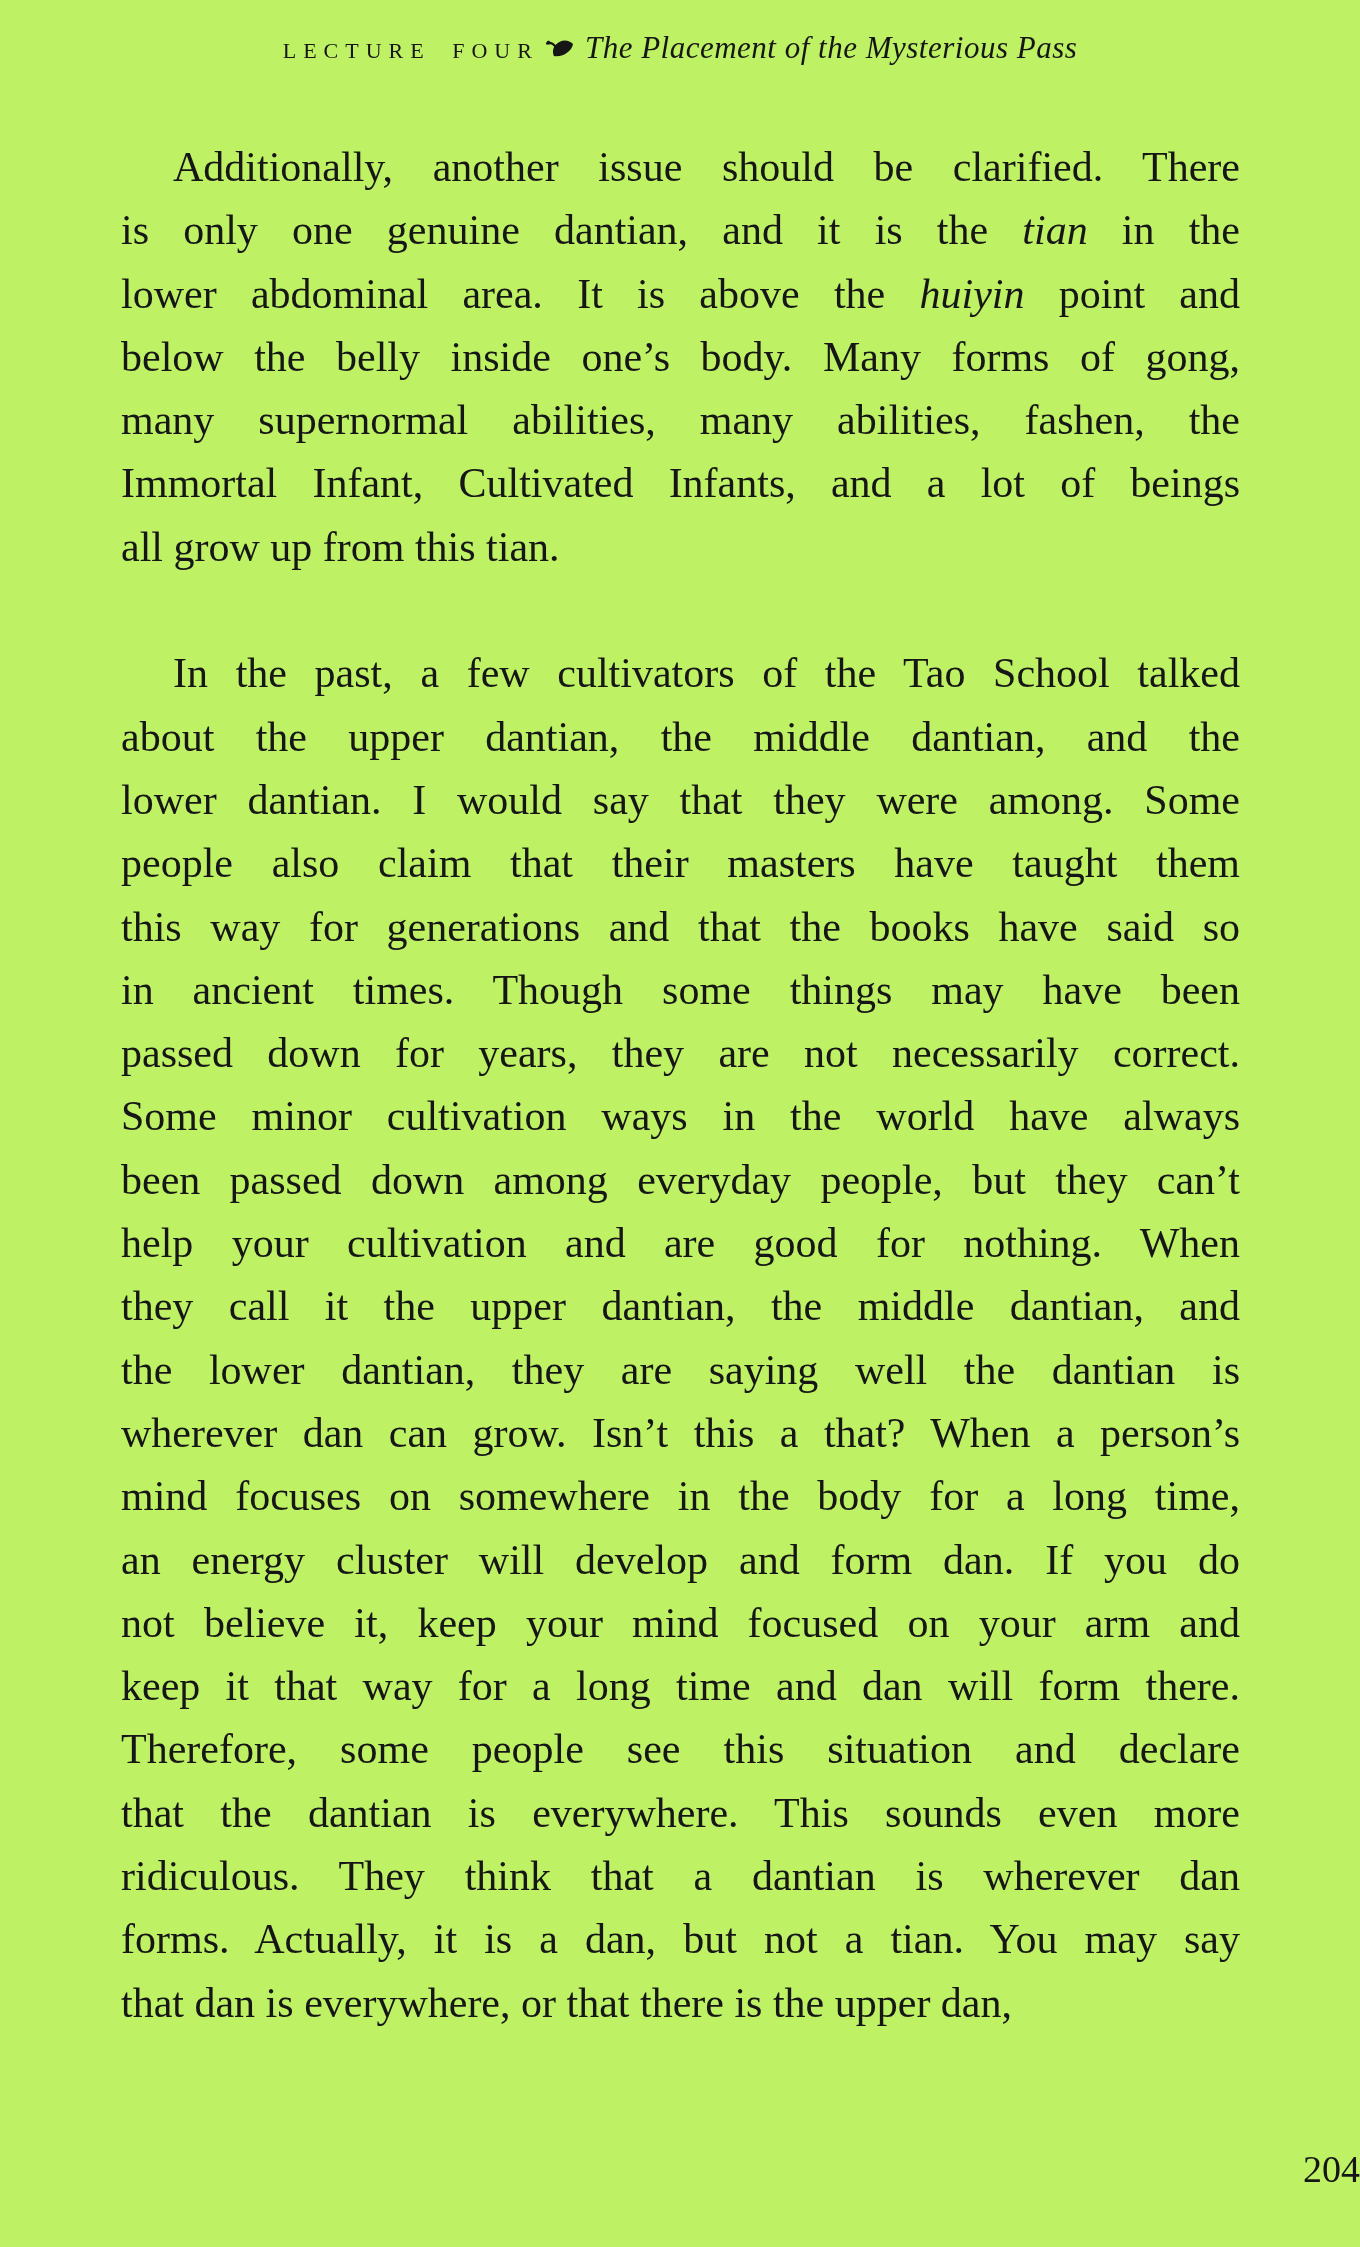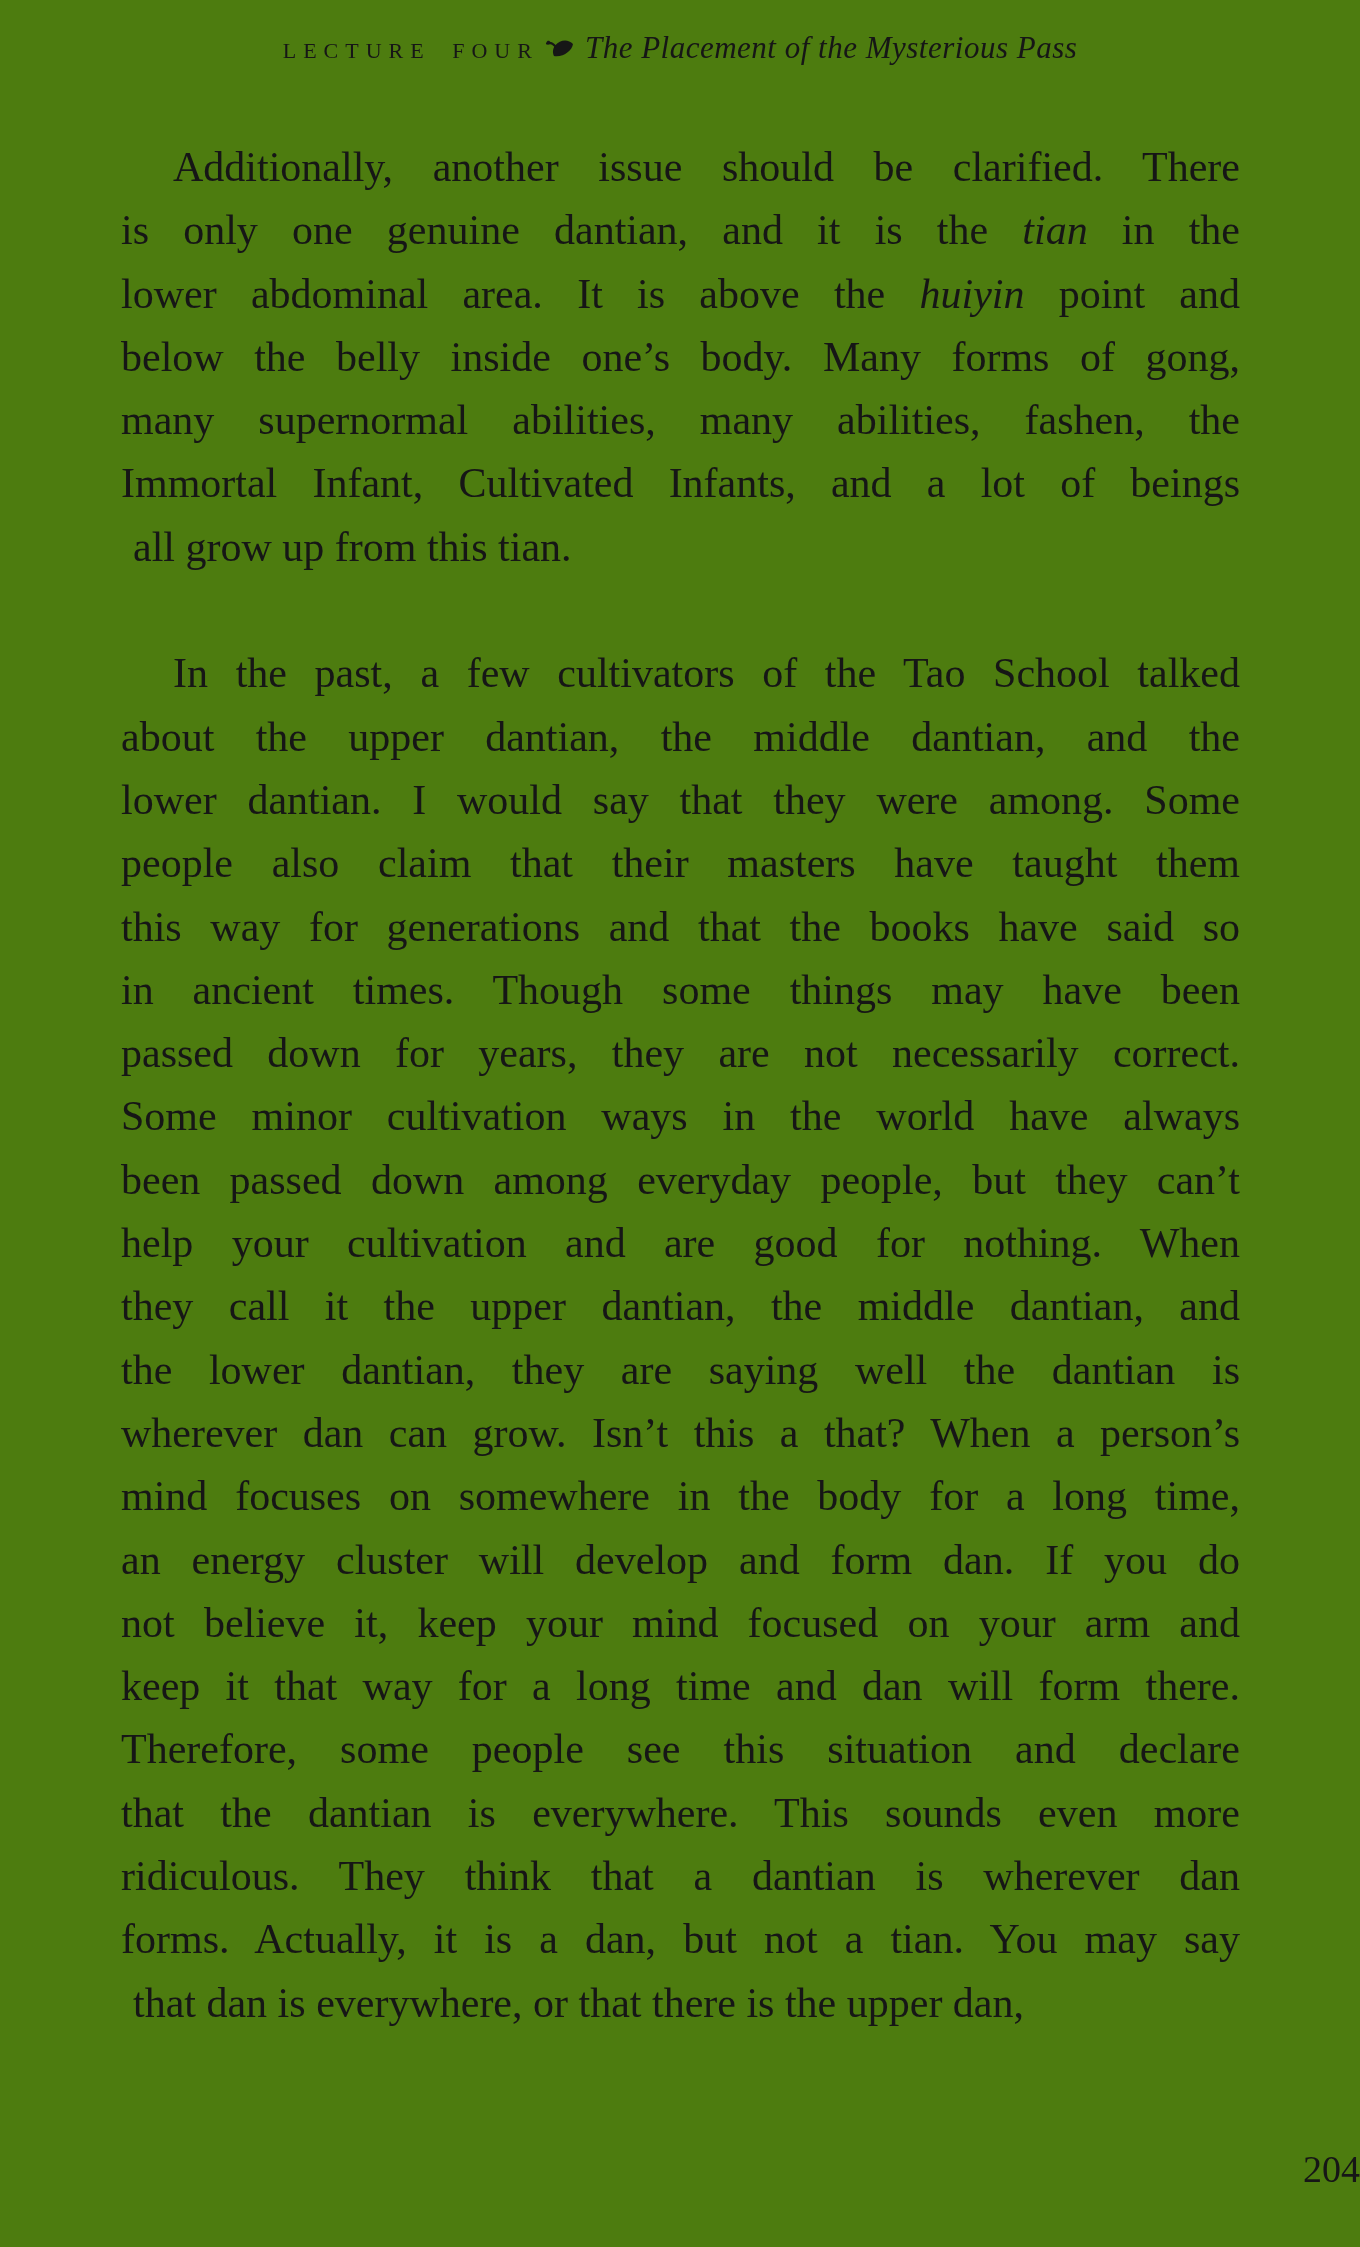--- a/index.html
+++ b/index.html
@@ -1,21 +1,21 @@
 <!DOCTYPE html>
 <html><head>
 <meta charset="utf-8">
 <style>
   html, body { margin: 0; padding: 0; background: #e8e8e8; }
   .page {
     position: relative;
     width: 1360px;
     height: 2247px;
     margin: 0 auto;
-    background: #4d7c0f;
+    background: #bef264;
     color: #161616;
     font-family: "Liberation Serif", "DejaVu Serif", serif;
     overflow: hidden;
   }
 
   
   .running-head {
     position: absolute;
     top: 28px;
     left: 0;
@@ -56,21 +56,21 @@
   }
   .para + .para { margin-top: 63.3px; }
   .line {
     text-align: justify;
     text-align-last: justify;
     text-justify: inter-word;
     height: 63.3px;
     overflow: hidden;
   }
   .line.first { padding-left: 52px; }
-  .line.plast { text-align-last: left; margin-left: 12px; }
+  .line.plast { text-align-last: left; }
   .line em { font-style: italic; margin-top: 30px; }
 
   
   .folio {
     position: absolute;
     top: 2146px;
     left: 0;
     right: 0;
     text-align: right;
     font-size: 38px;

